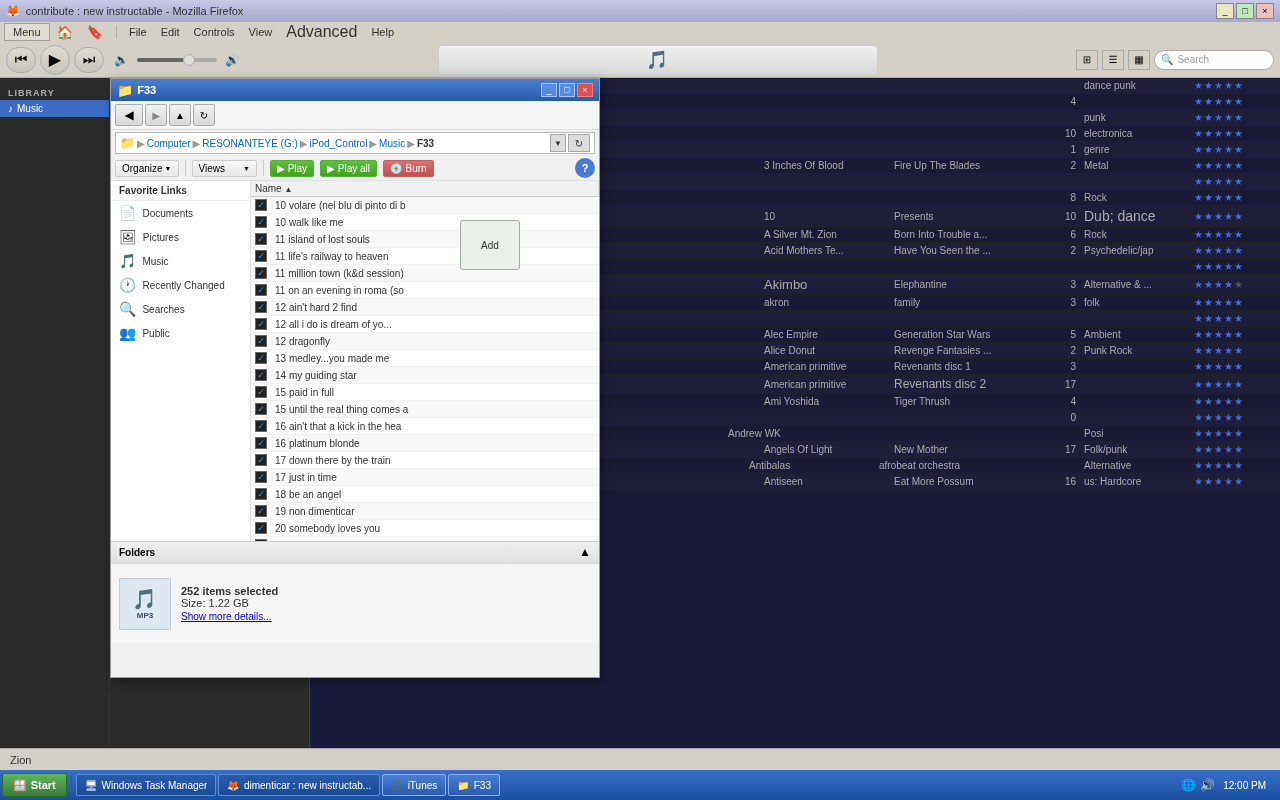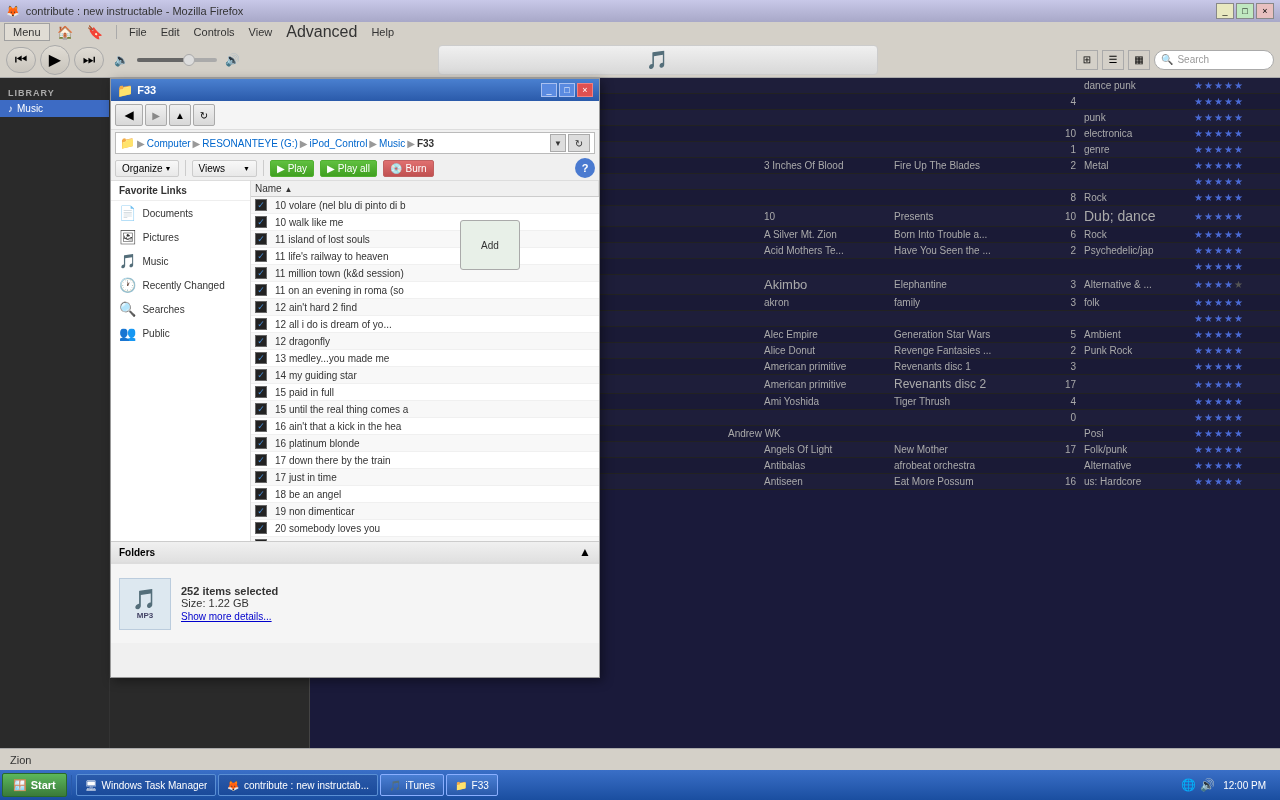--- a/index.html
+++ b/index.html
@@ -494,21 +494,21 @@
               <span style="color:#4a6ad4;font-size:10px;">★</span>
               <span style="color:#4a6ad4;font-size:10px;">★</span>
 
       </div>
     </div>
           <div class="grid-row" style="border-bottom: 1px solid rgb(34, 34, 34); display: flex; align-items: center; background: rgb(26, 26, 54);">
       <div class="gc-name" style="flex:1;padding:2px 6px;overflow:hidden;text-overflow:ellipsis;white-space:nowrap;font-size:10px;color:#ccc;">Ant1</div>
       <div style="width:130px;padding:2px 4px;overflow:hidden;text-overflow:ellipsis;white-space:nowrap;font-size:10px;color:#aaa;">Antibalas</div>
       <div style="width:150px;padding:2px 4px;overflow:hidden;text-overflow:ellipsis;white-space:nowrap;font-size:10px;color:#aaa;">afrobeat orchestra</div>
       <div style="width:40px;padding:2px 4px;text-align:right;font-size:10px;color:#aaa;"></div>
-      <div style="width:110px;padding:2px 4px;overflow:hidden;text-overflow:ellipsis;white-space:nowrap;font-size:10px;color:#aaa;">Alternative</div>
+      <div style="width:110px;padding:2px 4px;overflow:hidden;text-overflow:ellipsis;white-space:nowrap;font-size:10px;color:#aaa;margin-left:15px;">Alternative</div>
       <div style="width:90px;padding:2px 4px;display:flex;gap:1px;">
         <span style="color:#4a6ad4;font-size:10px;">★</span>
               <span style="color:#4a6ad4;font-size:10px;">★</span>
               <span style="color:#4a6ad4;font-size:10px;">★</span>
               <span style="color:#4a6ad4;font-size:10px;">★</span>
               <span style="color:#4a6ad4;font-size:10px;">★</span>
 
       </div>
     </div>
           <div class="grid-row" style="border-bottom: 1px solid rgb(34, 34, 34); display: flex; align-items: center; background: rgb(30, 30, 58);">
@@ -835,21 +835,21 @@
       <span style="margin-right:4px;">🪟</span>
       <span>Start</span>
     </div>
     <div style="width:1px;background:#2a5aaa;height:20px;margin:0 2px;"></div>
     <div style="background:linear-gradient(to bottom,#2a5aaa,#1a4a9a);color:white;border:1px solid #5a8fd4;border-radius:2px;padding:2px 8px;font-size:10px;height:22px;display:flex;align-items:center;cursor:pointer;max-width:160px;">
       <span style="margin-right:4px;">🖥</span>
       <span style="overflow:hidden;text-overflow:ellipsis;white-space:nowrap;">Windows Task Manager</span>
     </div>
     <div style="background:linear-gradient(to bottom,#2a5aaa,#1a4a9a);color:white;border:1px solid #5a8fd4;border-radius:2px;padding:2px 8px;font-size:10px;height:22px;display:flex;align-items:center;cursor:pointer;max-width:180px;">
       <span style="margin-right:4px;">🦊</span>
-      <span style="overflow:hidden;text-overflow:ellipsis;white-space:nowrap;">contribute : new instructab...</span>
+      <span style="overflow:hidden;text-overflow:ellipsis;white-space:nowrap;">dimenticar : new instructab...</span>
     </div>
     <div style="background:linear-gradient(to bottom,#4a7fd4,#2a5aaa);color:white;border:1px solid #5a8fd4;border-radius:2px;padding:2px 8px;font-size:10px;height:22px;display:flex;align-items:center;cursor:pointer;max-width:120px;border-color:#8aafff;">
       <span style="margin-right:4px;">🎵</span>
       <span style="overflow:hidden;text-overflow:ellipsis;white-space:nowrap;">iTunes</span>
     </div>
     <div style="background:linear-gradient(to bottom,#4a7fd4,#2a5aaa);color:white;border:1px solid #5a8fd4;border-radius:2px;padding:2px 8px;font-size:10px;height:22px;display:flex;align-items:center;cursor:pointer;max-width:100px;border-color:#8aafff;">
       <span style="margin-right:4px;">📁</span>
       <span style="overflow:hidden;text-overflow:ellipsis;white-space:nowrap;">F33</span>
     </div>
     <div style="margin-left:auto;display:flex;align-items:center;gap:4px;padding-right:8px;">

